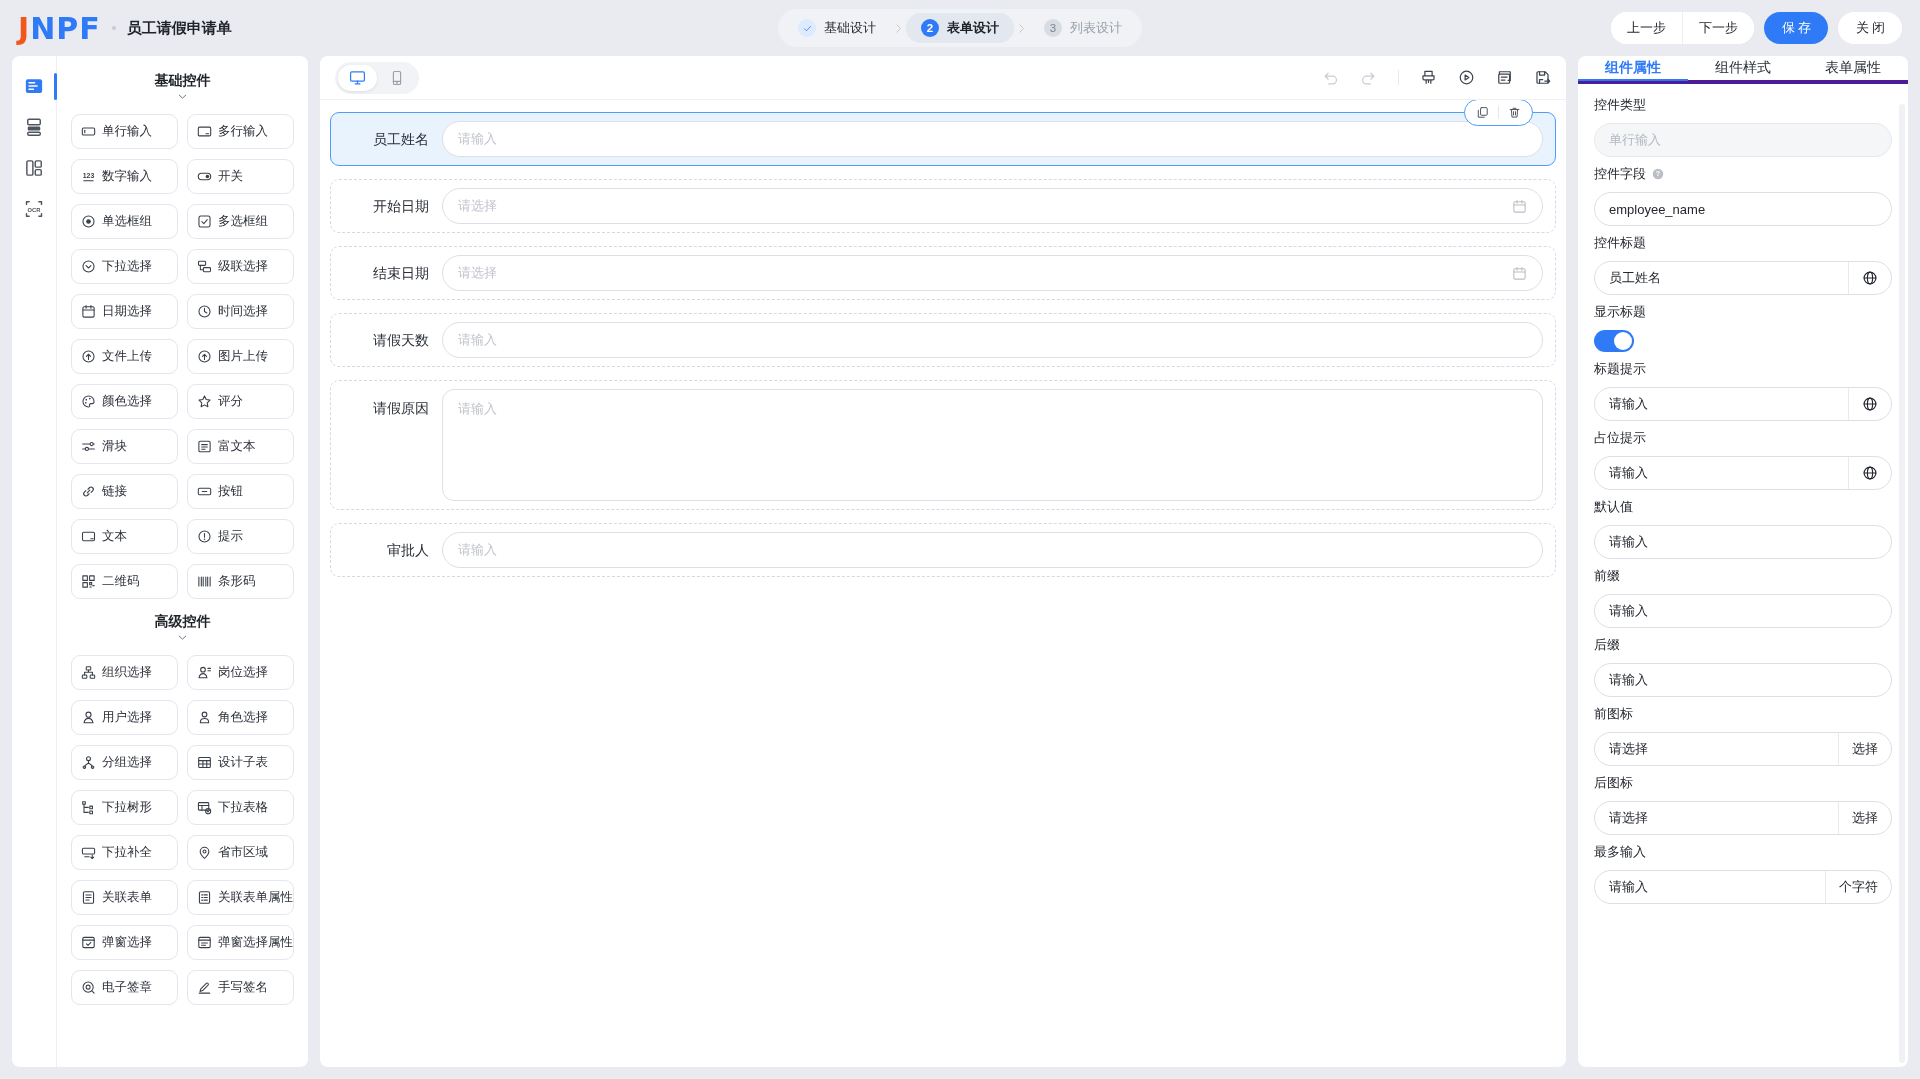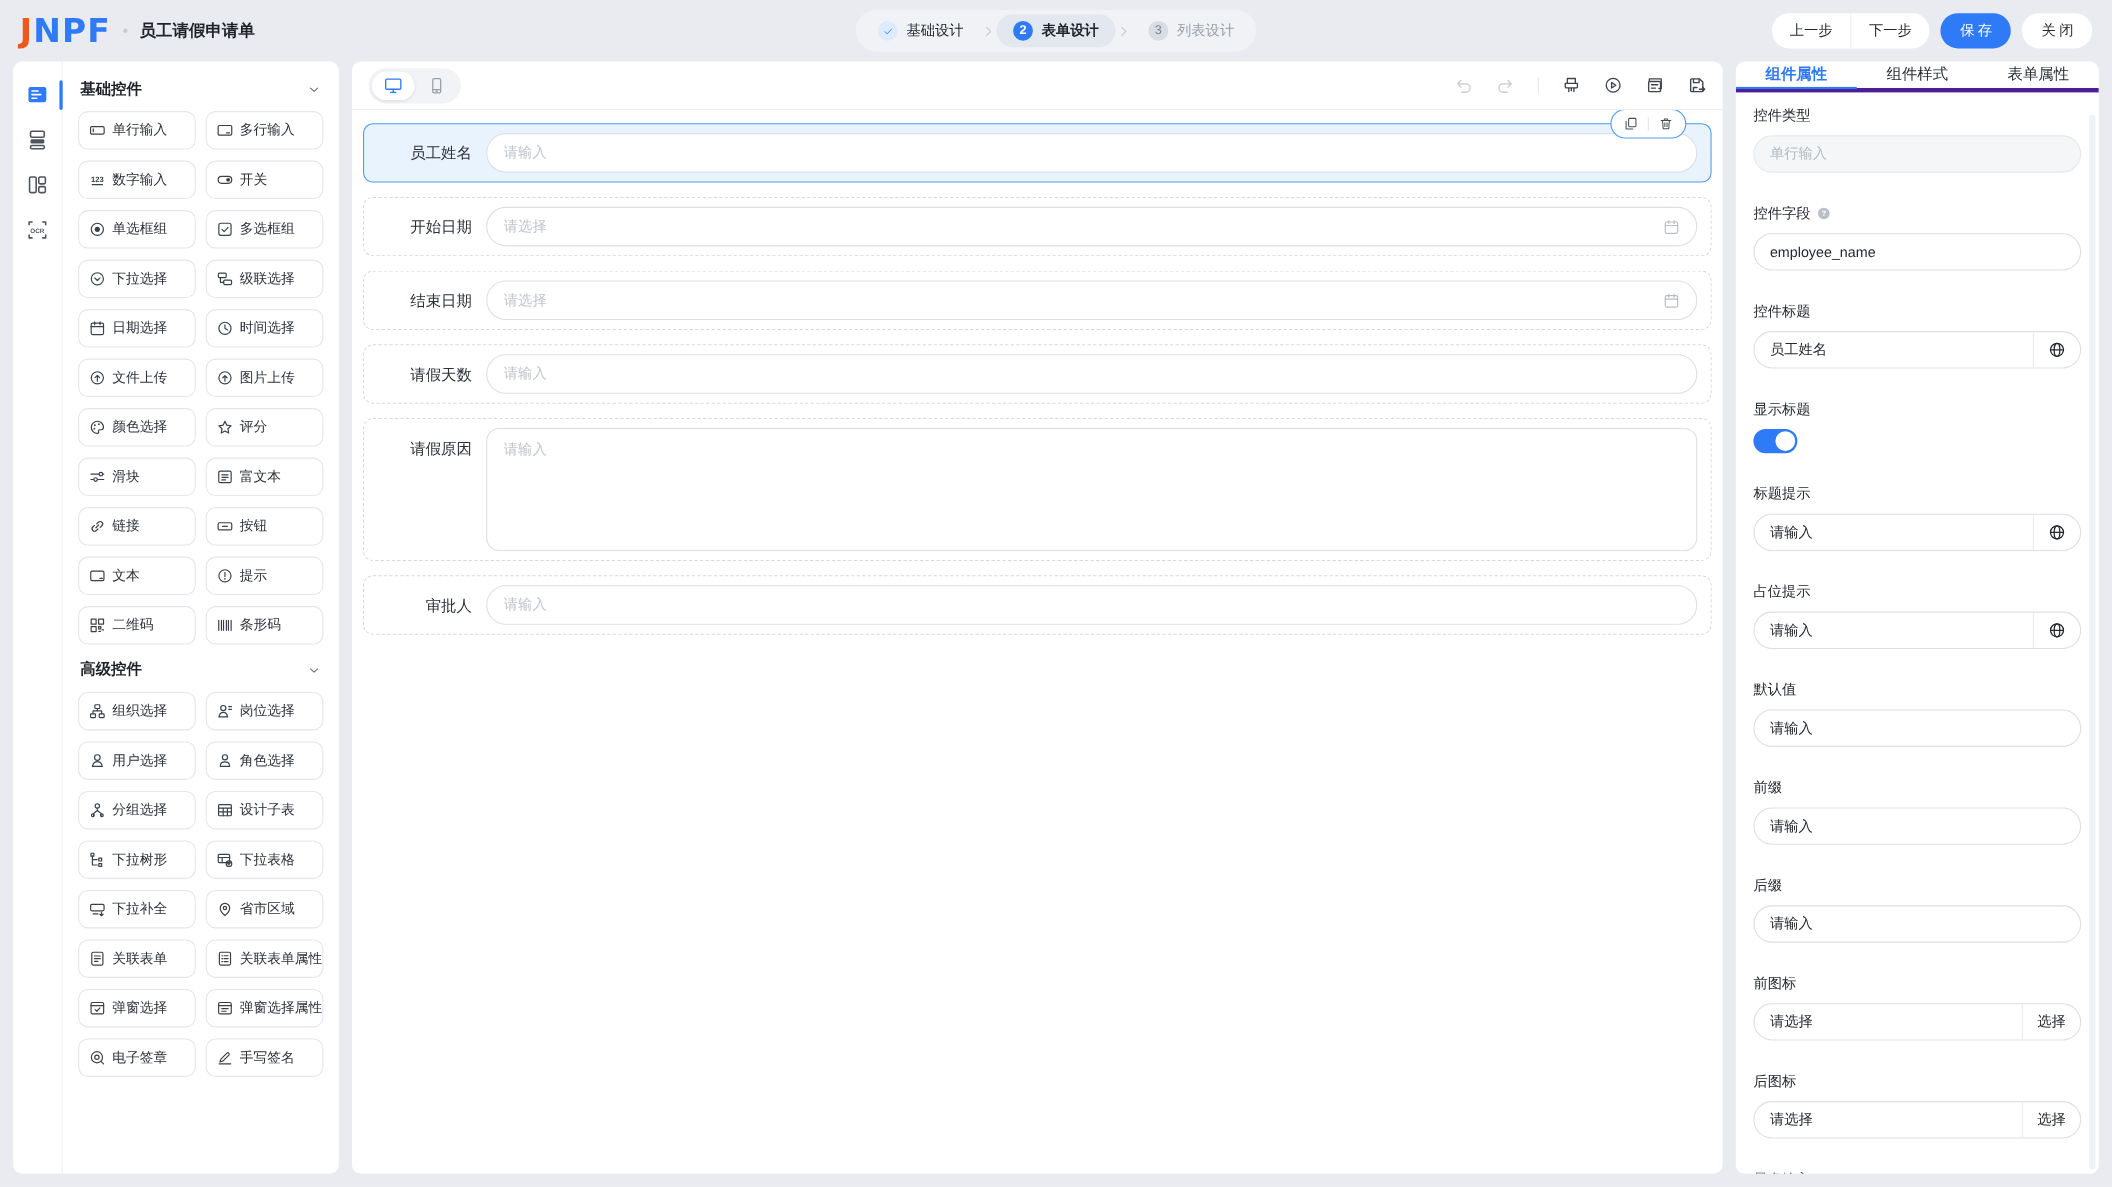--- a/index.html
+++ b/index.html
@@ -49,21 +49,21 @@
   .nav-strip { width:45px; border-right:1px solid #eef0f3; display:flex; flex-direction:column;
     align-items:center; padding-top:20px; gap:21px; position:relative; flex:none; }
   .nav-icon { width:20px; height:20px; color:#4e545e; cursor:pointer; display:flex; align-items:center; justify-content:center; }
   .nav-icon.active { color:#2f7bf7; }
   .nav-indicator { position:absolute; right:-1px; top:17px; width:3px; height:27px; background:#2f7bf7; border-radius:2px; }
 
   .lib { flex:1; display:flex; flex-direction:column; min-width:0; }
   .lib-title { height:46px; flex:none; display:flex; align-items:center; padding:0 16px;
     font-size:15px; font-weight:700; border-bottom:1px solid #eef0f3; }
   .lib-body { flex:1; padding:2px 14px 10px; overflow:hidden; }
-  .sec-head { display:flex; align-items:center; justify-content:space-between; margin:14px 2px 11px; cursor:pointer; }
+  .sec-head { display:flex; align-items:center; justify-content:space-between; margin:14px 2px 11px; cursor:pointer;flex-direction:column; }
   .sec-title { font-size:14px; font-weight:700; color:#1f2329; }
   .sec-chevron { color:#646a74; display:flex; }
   .item-grid { display:grid; grid-template-columns:1fr 1fr; gap:10px 9px; }
   .lib-item { height:35px; border:1px solid #e3e6ec; border-radius:9px; display:flex; align-items:center;
     gap:6px; padding:0 9px; font-size:12.5px; color:#2b3038; background:#fff; cursor:grab;
     white-space:nowrap; overflow:hidden; }
   .li-icon { display:flex; color:#3a4049; flex:none; }
 
   
   .canvas-card { flex:1; display:flex; flex-direction:column; min-width:0; }
@@ -94,21 +94,21 @@
   .ca-div { width:1px; height:13px; background:#e3e6ec; }
   .ca-ic { display:flex; cursor:pointer; }
 
   
   .right-card { width:330px; flex:none; display:flex; flex-direction:column; position:relative; overflow:hidden; }
   .ptabs { display:flex; height:28px; flex:none; border-bottom:4px solid #4c1d95; }
   .ptab { flex:1; display:flex; align-items:center; justify-content:center; font-size:14px; color:#2b3038; position:relative; cursor:pointer; }
   .ptab.active { color:#2f7bf7; font-weight:600; }
   .ptab.active::after { content:""; position:absolute; left:0; right:0; bottom:-1px; height:2px; background:#2f7bf7; }
   .pbody { flex:1; padding:12px 16px 6px; overflow:hidden; }
-  .pgroup { margin-bottom:28px; }
+  .pgroup { margin-bottom:8px; }
   .plabel { font-size:13px; color:#23272e; margin-bottom:9px; display:flex; align-items:center; gap:5px; }
   .pctrl { height:34px; border:1px solid #dcdfe6; border-radius:17px; display:flex; align-items:stretch; overflow:hidden; background:#fff; }
   .pctrl.disabled { background:#f5f6f8; border-color:#e5e8ec; }
   .pval { flex:1; display:flex; align-items:center; padding:0 14px; font-size:13px; color:#23272e; min-width:0; }
   .pctrl.disabled .pval { color:#b4b9c2; }
   .pappend { flex:none; border-left:1px solid #e8eaee; display:flex; align-items:center; justify-content:center;
     padding:0 13px; color:#23272e; font-size:13px; cursor:pointer; }
   .switch { width:40px; height:22px; border-radius:11px; background:#2f7bf7; position:relative; cursor:pointer; margin-top:3px; }
   .switch::after { content:""; position:absolute; right:2px; top:2px; width:18px; height:18px; border-radius:50%; background:#fff; }
   .help-badge { color:#b9bec7; display:flex; }

